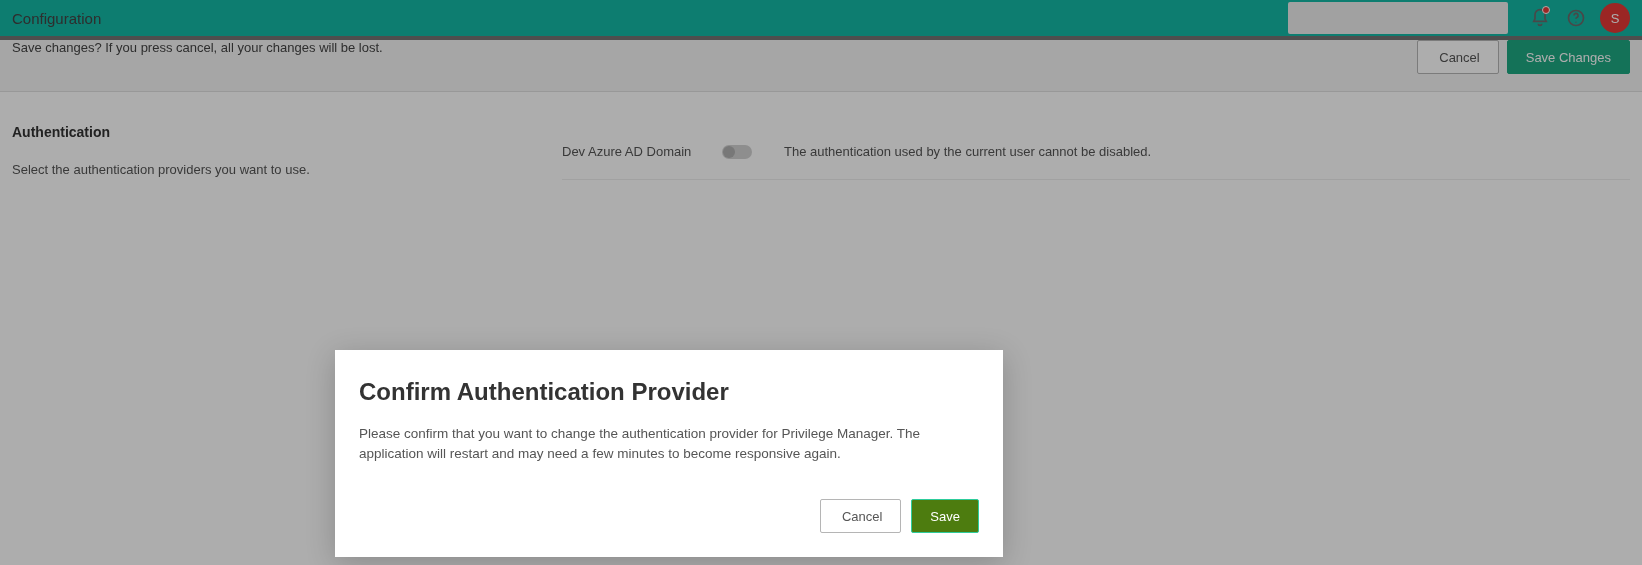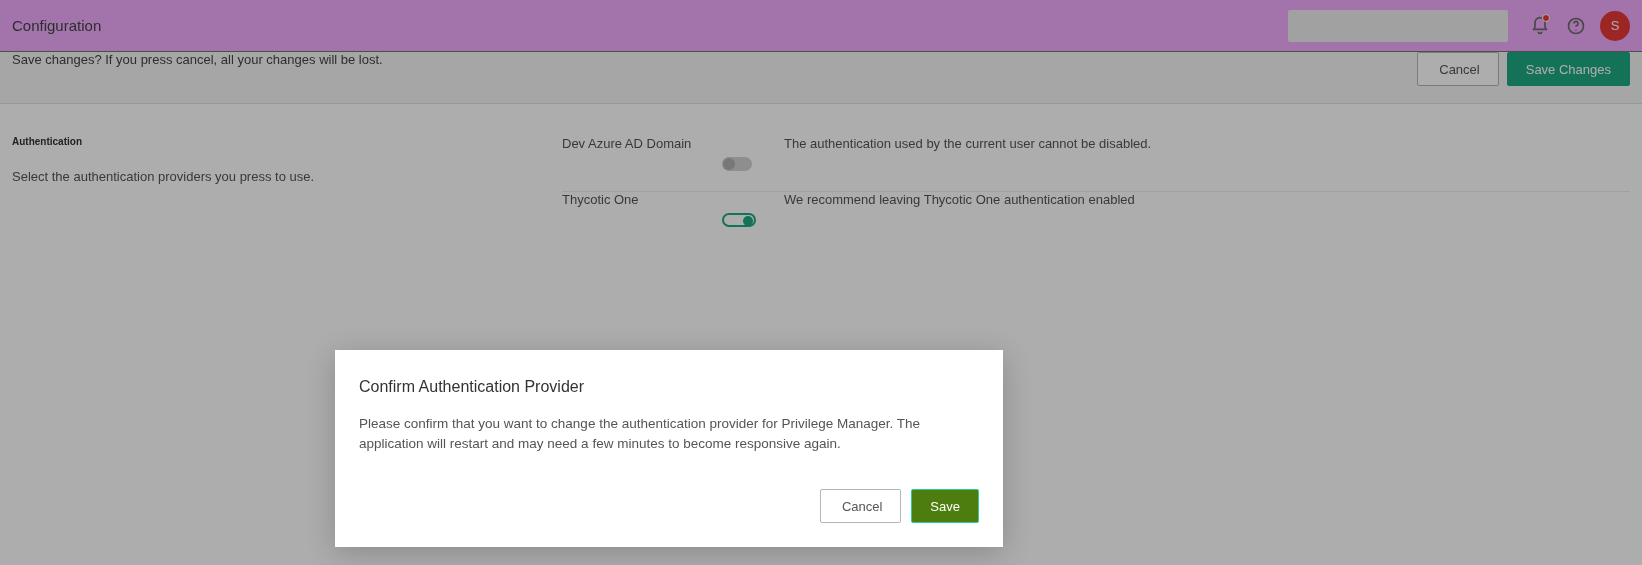--- a/index.html
+++ b/index.html
@@ -1,19 +1,19 @@
 <!DOCTYPE html>
 <html><head>
 <meta charset="utf-8">
 <style>
   * { box-sizing: border-box; margin: 0; padding: 0; }
   html, body { width: 1642px; height: 565px; font-family: "Segoe UI", Arial, sans-serif; background: #ffffff; color: #444; overflow: hidden; }
   .overlay { position: absolute; inset: 0; background: rgba(0,0,0,0.32); z-index: 10; }
   
-  .topbar { display:flex; align-items:center; height:52px; padding:0 12px; border-bottom:1px solid #737373; background:#f0abfc; }
+  .topbar { display:flex; align-items:center; height:40px; padding:0 12px; border-bottom:4px solid #737373; background:#14b8a6; }
   .page-title { font-size:15px; color:#444; }
   .spacer { flex:1; }
   .search-wrap { display:flex; align-items:center; width:220px; height:32px; background:#eeeeee; border-radius:2px; padding:0 8px; margin-right:14px; }
   .search-input { flex:1; border:none; background:transparent; outline:none; font-size:13px; color:#444; }
   .icon-btn { display:flex; align-items:center; justify-content:center; width:36px; height:36px; border-radius:50%; cursor:pointer; color:#6b6b6b; position:relative; }
   .icon-btn svg { width:20px; height:20px; }
   .notif-dot { position:absolute; top:6px; right:8px; width:8px; height:8px; border-radius:50%; background:#e53935; border:1px solid #fff; }
   .avatar { width:30px; height:30px; border-radius:50%; background:#e53935; display:flex; align-items:center; justify-content:center; color:#fff; font-size:13px; margin-left:6px; cursor:pointer; }
 
   
@@ -21,40 +21,40 @@
   .banner-text { font-size:13px; color:#444; }
   .btn { display:inline-flex; align-items:center; justify-content:center; height:34px; padding:0 18px; font-size:13px; border-radius:2px; cursor:pointer; border:1px solid transparent; }
   .btn-outline { border-color:#b5b5b5; background:#fff; color:#555;padding-left:21px; }
   .btn-primary { background:#1ea882; color:#fff; border-color:#1ea882; }
   .btn-primary-lt { background:#4d7c0f; color:#fff; border-color:#2ecc9c; }
   .banner .btn-outline { margin-right:8px; }
 
   
   .content { padding:32px 12px; display:flex; }
   .left-col { width:550px; }
-  .section-title { font-size:10px; font-weight:600; color:#333; margin-bottom:22px; }
+  .section-title { font-size:14px; font-weight:600; color:#333; margin-bottom:22px; }
   .section-desc { font-size:13px; color:#555; }
   .right-col { flex:1; }
-  .setting-row { display:flex; height:56px; border-bottom:1px solid #eeeeee; }
+  .setting-row { display:flex; align-items:center; height:56px; border-bottom:1px solid #eeeeee; }
   .setting-label { width:160px; font-size:13px; color:#555; }
   .setting-ctrl { width:40px; display:flex; align-items:center; }
   .setting-desc { font-size:13px; color:#555; margin-left:22px; }
 
   .toggle { width:30px; height:14px; border-radius:999px; position:relative; cursor:pointer; }
   .toggle .knob { position:absolute; top:1px; width:12px; height:12px; border-radius:50%; background:#fff; }
   .toggle.off { background:#c7c7c7; }
   .toggle.off .knob { left:1px; background:#9e9e9e; }
   .toggle.on { border:2px solid #1ea882; background:#fff; width:30px; height:14px; }
   .toggle.on .knob { right:1px; top:1px; width:10px; height:10px; background:#1ea882; border-radius:50%; }
   .toggle.on { box-sizing:content-box; height:10px; }
   .toggle.disabled { opacity:.8; cursor:not-allowed; }
 
   
   .modal { position:absolute; top:350px; left:335px; width:668px; background:#ffffff; z-index:20; box-shadow:0 6px 28px rgba(0,0,0,.2); padding:28px 24px 24px 24px; }
-  .modal-title { font-size:16px; color:#333; font-weight:400; margin-bottom:18px; }
+  .modal-title { font-size:24px; color:#333; font-weight:700; margin-bottom:18px; }
   .modal-body { font-size:13.5px; color:#555; line-height:1.45; margin-bottom:36px; max-width:610px; }
   .modal-actions { display:flex; justify-content:flex-end; gap:10px; }
 </style>
 </head>
 <body>
 
 <div class="topbar">
   <div class="page-title">Configuration</div>
   <div class="spacer"></div>
   <div class="search-wrap">
@@ -86,40 +86,31 @@
 <div class="banner">
   <div class="banner-text">Save changes? If you press cancel, all your changes will be lost.</div>
   <div class="spacer"></div>
   <div class="btn btn-outline">Cancel</div>
   <div class="btn btn-primary">Save Changes</div>
 </div>
 
 <div class="content">
   <div class="left-col">
     <div class="section-title">Authentication</div>
-    <div class="section-desc">Select the authentication providers you press to use.</div>
+    <div class="section-desc">Select the authentication providers you want to use.</div>
   </div>
   <div class="right-col">
     <div class="setting-row">
       <div class="setting-label">Dev Azure AD Domain</div>
       <div class="setting-ctrl">
         <div class="toggle off disabled">
             <div class="knob"></div>
           </div>
       </div>
       <div class="setting-desc">The authentication used by the current user cannot be disabled.</div>
-    </div>
-    <div class="setting-row" style="border-bottom:none;">
-      <div class="setting-label">Thycotic One</div>
-      <div class="setting-ctrl">
-        <div class="toggle on">
-            <div class="knob"></div>
-          </div>
-      </div>
-      <div class="setting-desc">We recommend leaving Thycotic One authentication enabled</div>
     </div>
   </div>
 </div>
 
 <div class="overlay"></div>
 
 <div class="modal">
   <div class="modal-title">Confirm Authentication Provider</div>
   <div class="modal-body">Please confirm that you want to change the authentication provider for Privilege Manager. The application will restart and may need a few minutes to become responsive again.</div>
   <div class="modal-actions">

